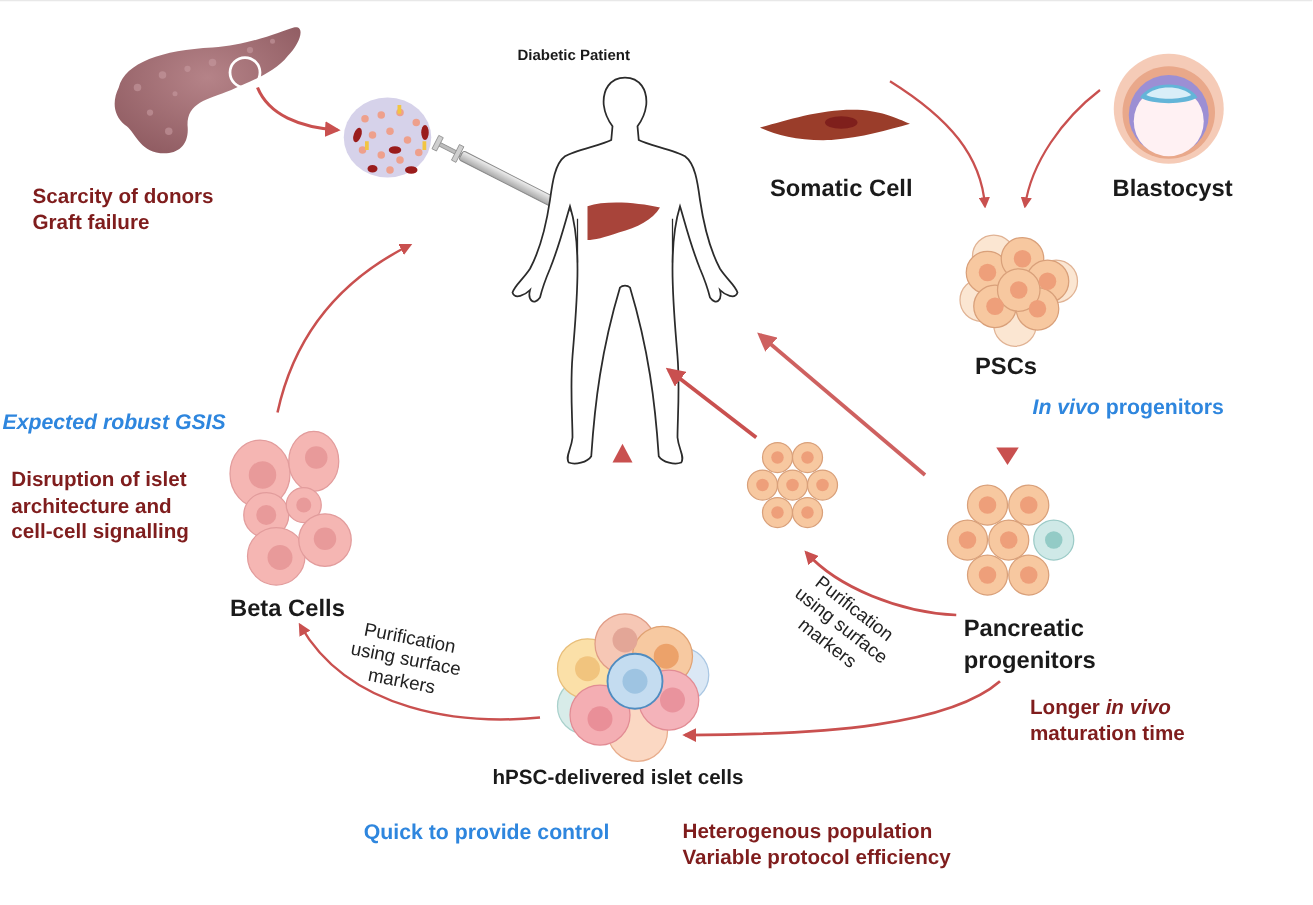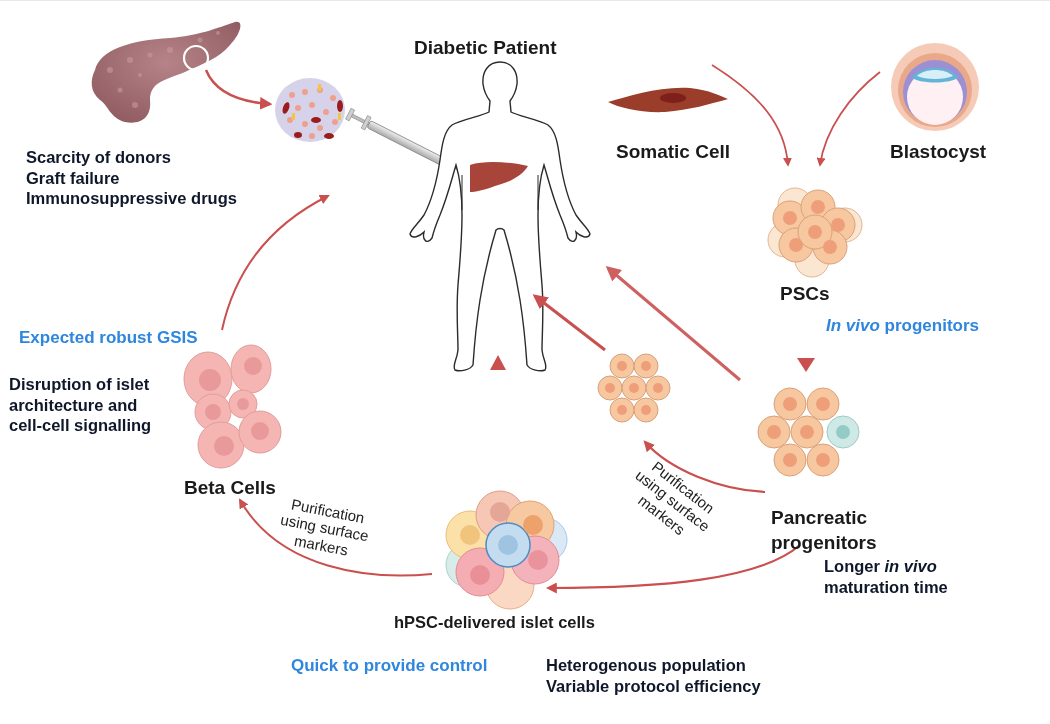--- a/index.html
+++ b/index.html
@@ -1,21 +1,21 @@
 <!DOCTYPE html>
 <html><head>
 <meta charset="utf-8">
 <style>
   html, body { margin:0; padding:0; background:#ffffff; }
   body { width:1050px; height:724px; position:relative; overflow:hidden; font-family:"Liberation Sans", "DejaVu Sans", sans-serif; }
   .topline { position:absolute; left:0; top:0; width:1050px; height:1px; background:#e8e8e8; }
   svg.canvas { position:absolute; left:0; top:0; }
   .lbl { position:absolute; font-weight:bold; white-space:nowrap; line-height:1.2; }
   .black { color:#1a1a1a; font-size:19px; }
-  .magenta { color:#0f172a; font-size:16.5px; line-height:1.25; }
+  .magenta { color:#7f1d1d; font-size:16.5px; line-height:1.25; }
   .blue { color:#2e86de; font-size:17px; line-height:1.25; }
   .plain { position:absolute; font-weight:normal; color:#222; font-size:15px; line-height:1.15; text-align:center; white-space:nowrap; }
   .line { display:block; }
   em { font-style:italic; }
 </style>
 </head>
 <body>
 
 <div class="topline"></div>
 
@@ -226,38 +226,37 @@
         <circle cx="213" cy="412" r="8"></circle>
       <circle cx="243" cy="404" r="6"></circle>
         <circle cx="224" cy="446" r="10"></circle>
         <circle cx="260" cy="431" r="9"></circle>
     </g>
   </g>
 
   <path d="M222,330 C235,270 270,225 328,196" fill="none" stroke="#c9504f" stroke-width="2" marker-end="url(#ah)"></path>
 </svg>
 
-<div class="lbl black" style="left:414px;top:37px;font-size:19px;">Diabetic Patient</div>
+<div class="lbl black" style="left:414px;top:37px;font-size:12px;">Diabetic Patient</div>
 <div class="lbl black" style="left:616px;top:141px;">Somatic Cell</div>
 <div class="lbl black" style="left:890px;top:141px;">Blastocyst</div>
 <div class="lbl black" style="left:780px;top:283px;">PSCs</div>
-<div class="lbl black" style="left:771px;top:492px;line-height:1.3;margin-top:14px;">
+<div class="lbl black" style="left:771px;top:492px;line-height:1.3;">
   <span class="line">Pancreatic</span>
   <span class="line">progenitors</span>
 </div>
 <div class="lbl black" style="left:394px;top:613px;font-size:16.5px;">hPSC-delivered islet cells</div>
 <div class="lbl black" style="left:184px;top:477px;">Beta Cells</div>
 
 <div class="lbl magenta" style="left:26px;top:147px;">
   <span class="line">Scarcity of donors</span>
   <span class="line">Graft failure</span>
-  <span class="line">Immunosuppressive drugs</span>
-</div>
-
-<div class="lbl blue" style="left:19px;top:327px;">Expected robust GSIS</div>
+</div>
+
+<div class="lbl blue" style="left:2px;top:327px;font-style:italic;">Expected robust GSIS</div>
 
 <div class="lbl magenta" style="left:9px;top:374px;">
   <span class="line">Disruption of islet</span>
   <span class="line">architecture and</span>
   <span class="line">cell-cell signalling</span>
 </div>
 
 <div class="lbl blue" style="left:826px;top:315px;">
   <span class="line"><em>In vivo</em><span> progenitors</span></span>
 </div>

